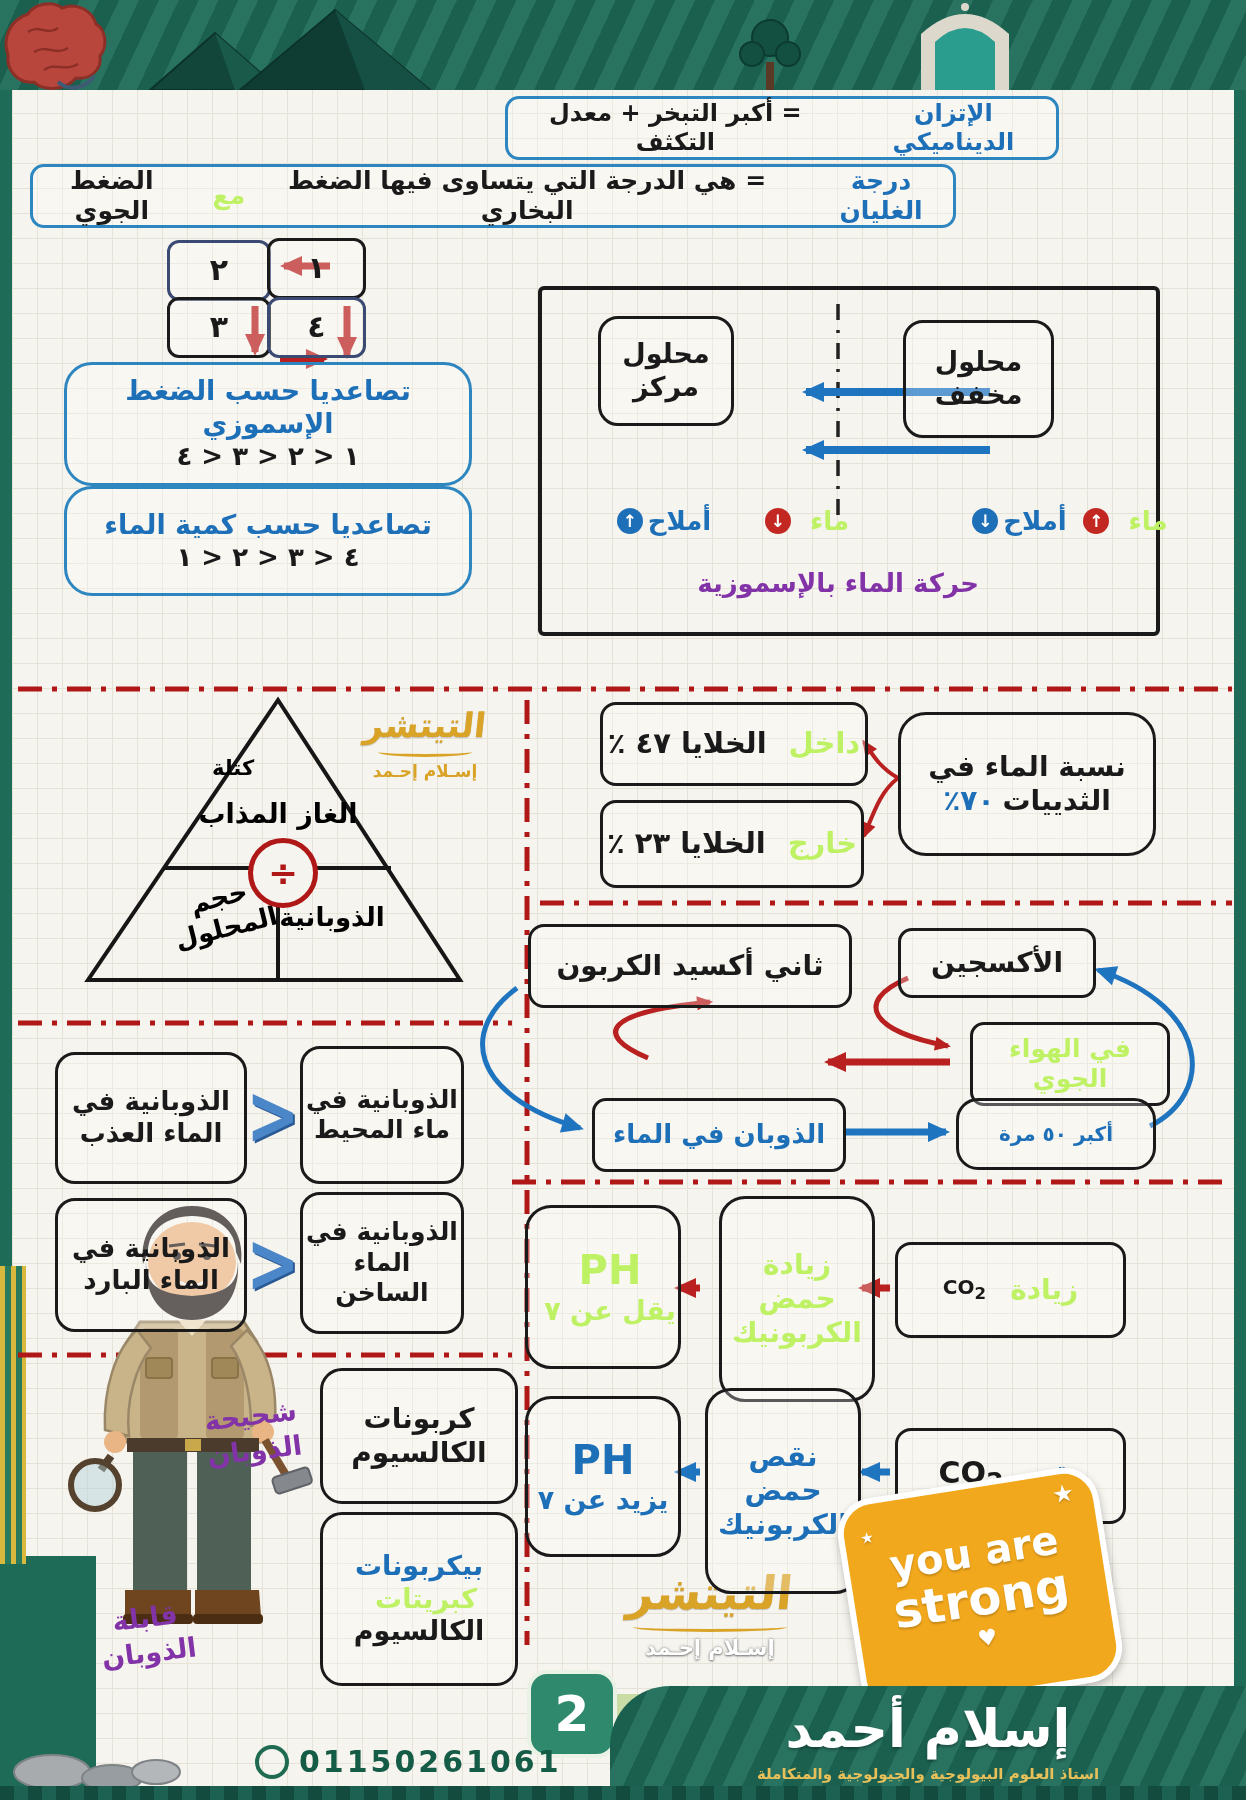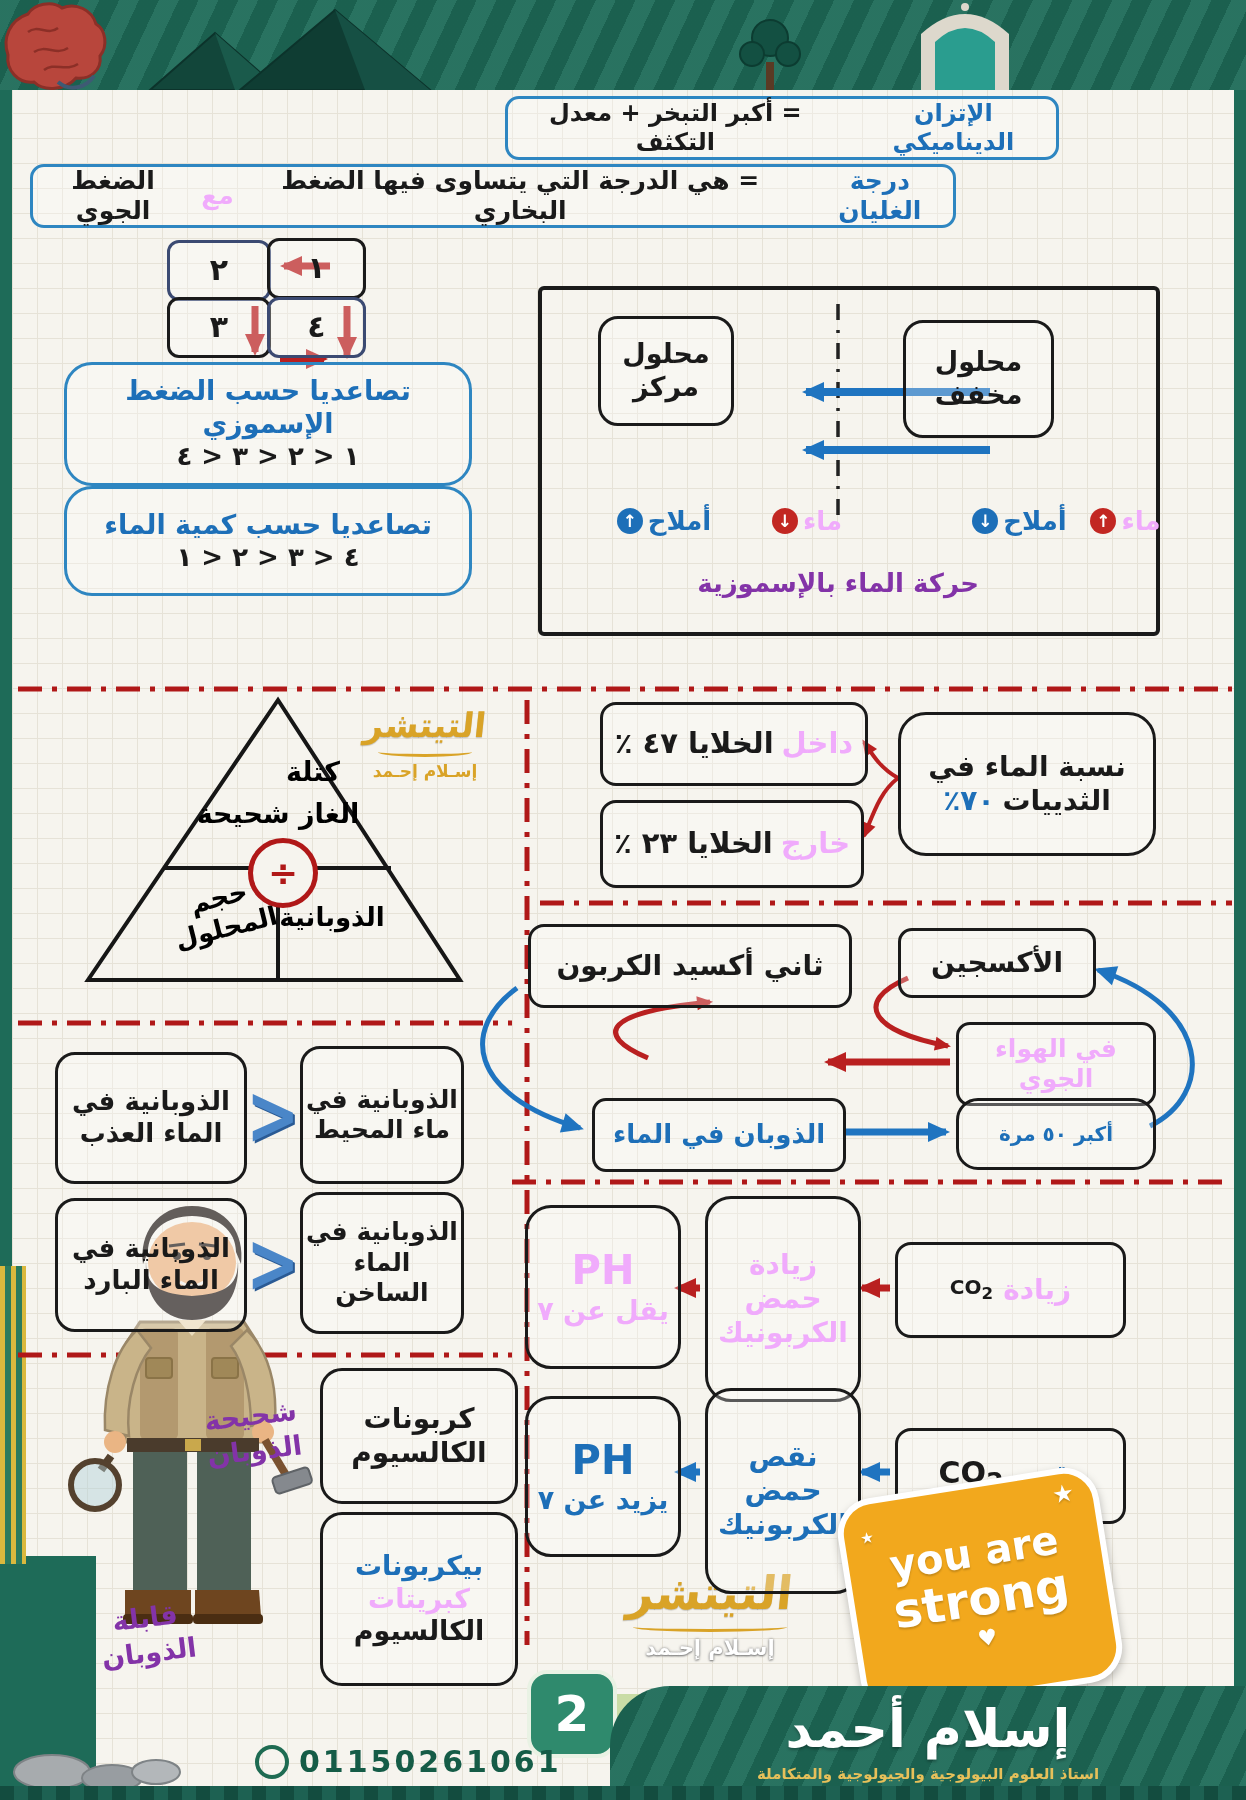--- a/index.html
+++ b/index.html
@@ -12,21 +12,21 @@
     background-size:25px 25px;z-index:1;}
   .band{left:0;top:0;width:1246px;height:90px;background:#1e6b58;
     background-image:repeating-linear-gradient(115deg,rgba(255,255,255,.05) 0 18px,rgba(0,0,0,.10) 18px 36px);z-index:2;}
   .ar{direction:rtl;}
   .box{position:absolute;border:3.5px solid #1a1a1a;border-radius:20px;display:flex;flex-direction:column;
        align-items:center;justify-content:center;text-align:center;line-height:1.22;color:#1a1a1a;
        background:rgba(255,255,255,.28);z-index:10;}
   .bluebox{border-color:#2e86c1;}
   .navy{border-color:#3b4a72;}
   .blue{color:#1d6fb8;}
-  .red{color:#f0abfc;}
+  .red{color:#bef264;margin-left:14px;}
   .purple{color:#8333a8;}
   .gold{color:#d9a327;}
   .bold{font-weight:bold;}
   .row{display:flex;align-items:center;justify-content:center;gap:8px;}
   .circ{display:inline-flex;width:26px;height:26px;border-radius:50%;color:#fff;font-size:17px;
         font-weight:bold;align-items:center;justify-content:center;flex:0 0 auto;}
   .circ.b{background:#1d6fb8;}
   .circ.r{background:#c22722;}
   .lbl{position:absolute;z-index:12;display:flex;direction:rtl;align-items:center;gap:5px;
        font-size:26px;font-weight:bold;justify-content:center;}
@@ -225,22 +225,22 @@
     <span class="circ r">↑</span>
   </div>
   <div class="abs purple bold ar" style="left:640px;top:568px;width:396px;text-align:center;font-size:26px;z-index:12">حركة الماء بالإسموزية</div>
 
   <div class="abs wm" style="left:360px;top:705px;width:130px">
     <div class="lg gold" style="font-size:34px">التيتشر</div>
     <div class="squig"></div>
     <div class="gold ar" style="font-size:17px;font-weight:bold">إسـلام إحـمد</div>
   </div>
 
-  <div class="abs ar bold" style="left:200px;top:756px;width:140px;text-align:right;font-size:27px;z-index:10">كتلة</div>
-  <div class="abs ar bold" style="left:168px;top:798px;width:220px;text-align:center;font-size:27px;z-index:10">الغاز شحيحة</div>
+  <div class="abs ar bold" style="left:212px;top:756px;width:140px;text-align:left;font-size:21px;z-index:10">كتلة</div>
+  <div class="abs ar bold" style="left:168px;top:798px;width:220px;text-align:center;font-size:27px;z-index:10">الغاز المذاب</div>
   <div class="divide-badge">÷</div>
   <div class="abs ar bold" style="left:160px;top:882px;width:125px;text-align:center;font-size:26px;line-height:1.2;z-index:10;transform:rotate(-14deg)">
     <div>حجم</div>
     <div>المحلول</div>
   </div>
   <div class="abs ar bold" style="left:267px;top:902px;width:130px;text-align:center;font-size:26px;z-index:10">الذوبانية</div>
 
   <div class="box ar" style="left:600px;top:702px;width:262px;height:78px;border-radius:16px;font-size:29px;font-weight:bold;flex-direction:row;gap:8px">
     <span class="red">داخل</span>
     <span>الخلايا ٤٧ ٪</span>

